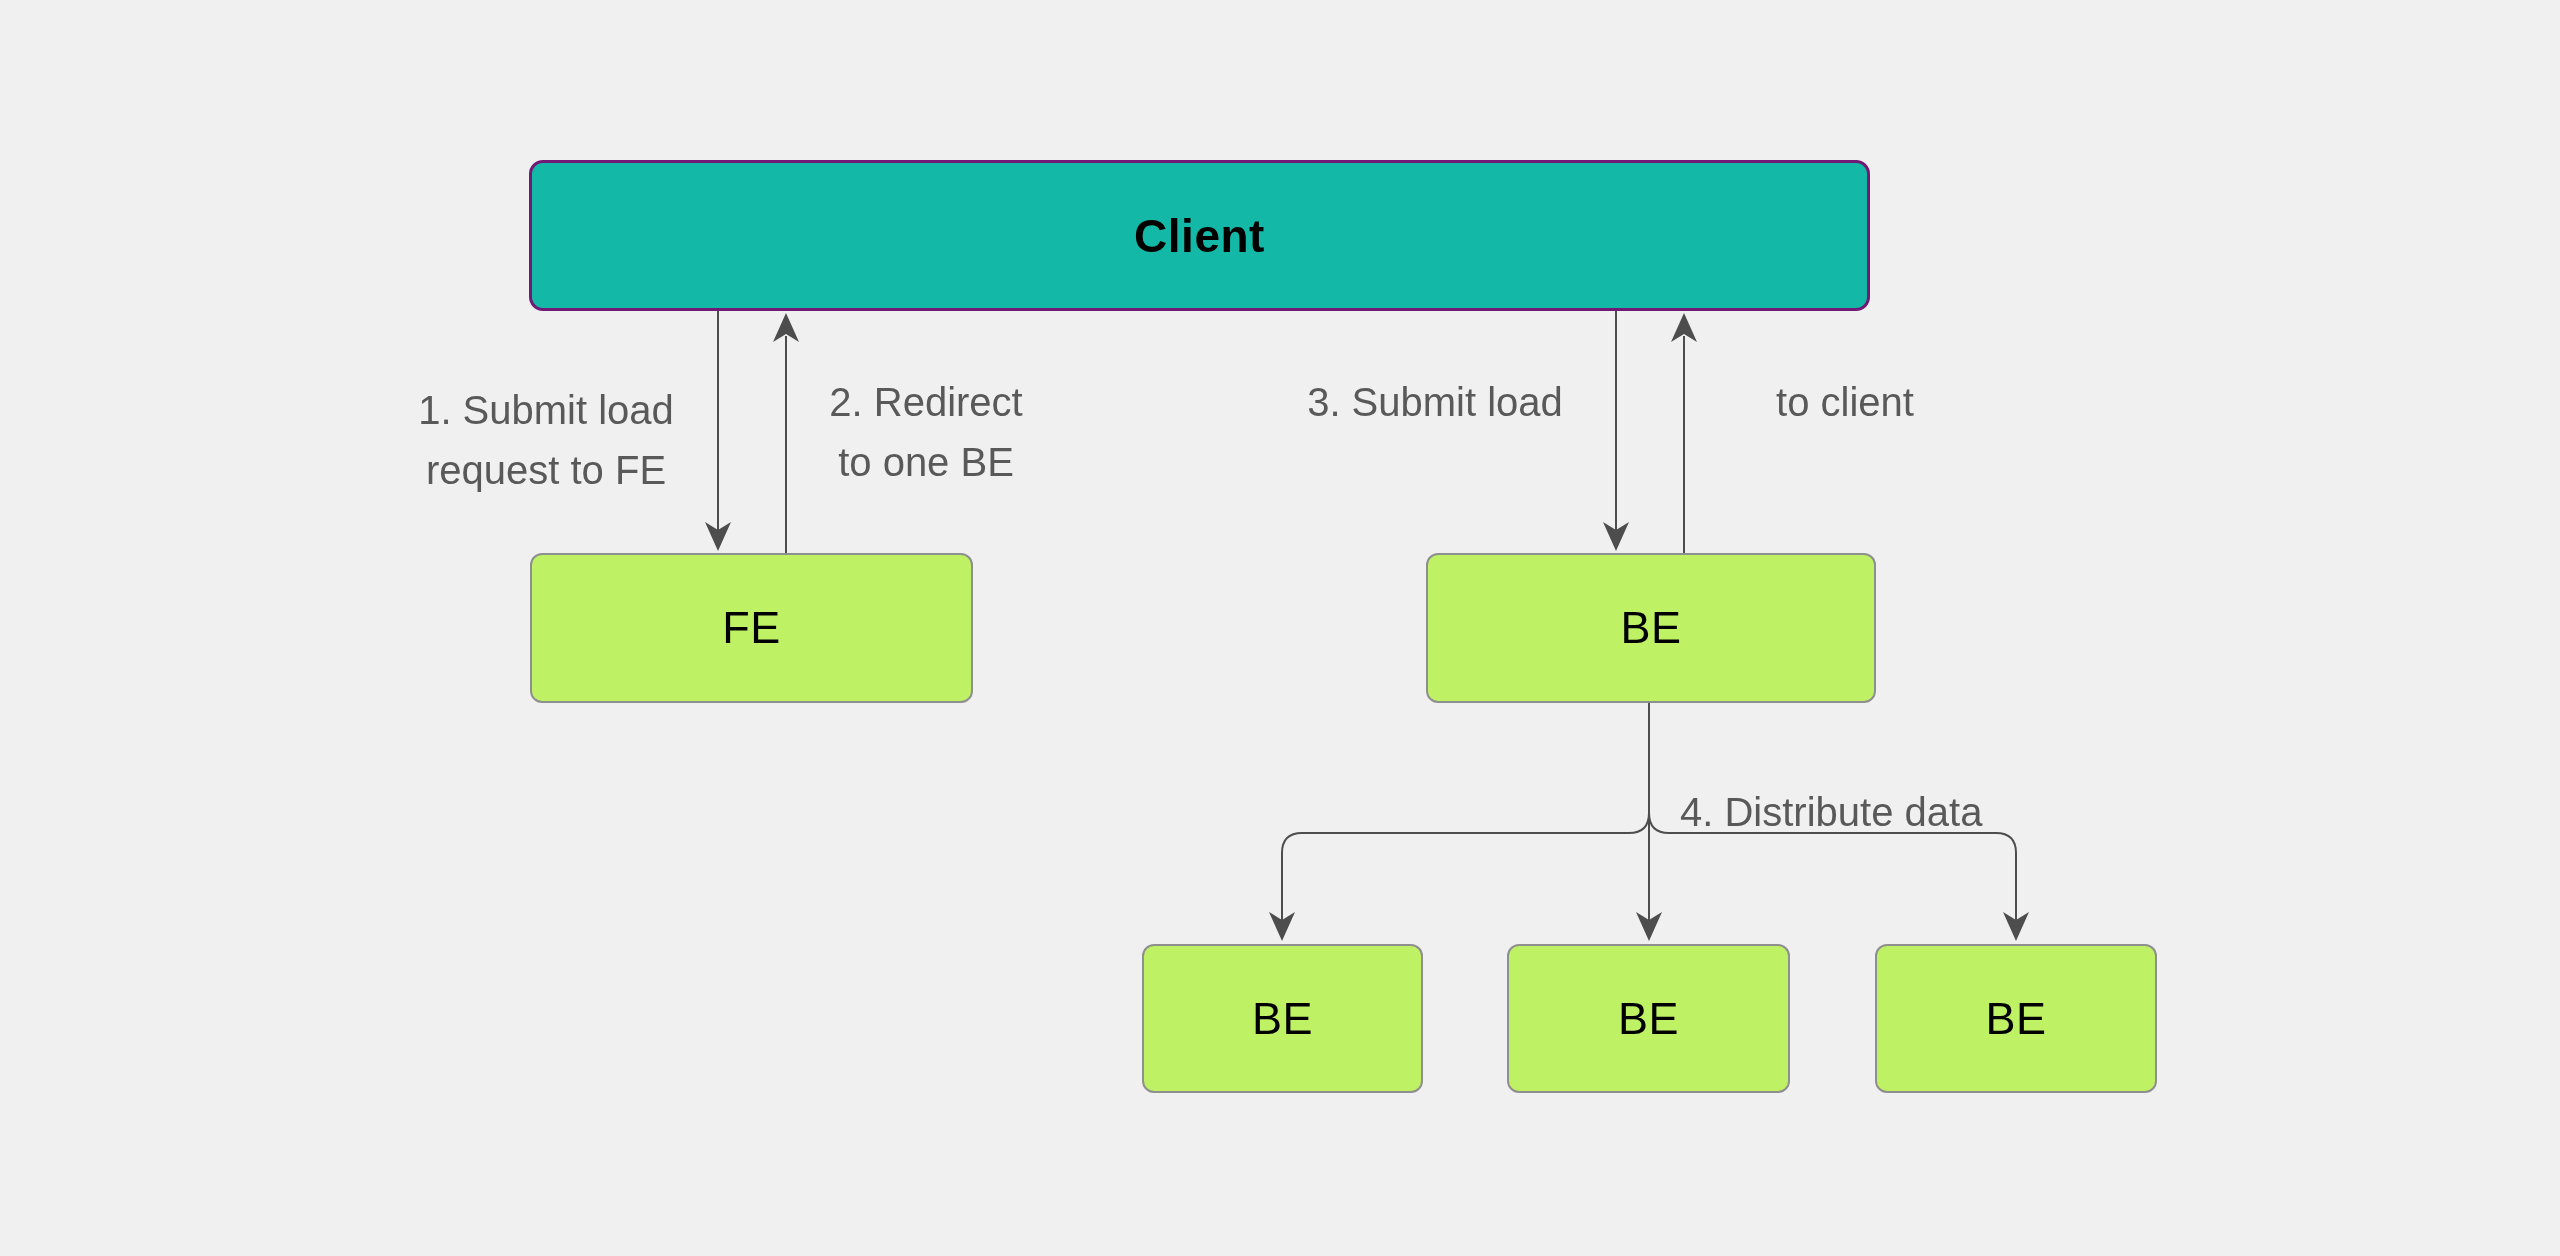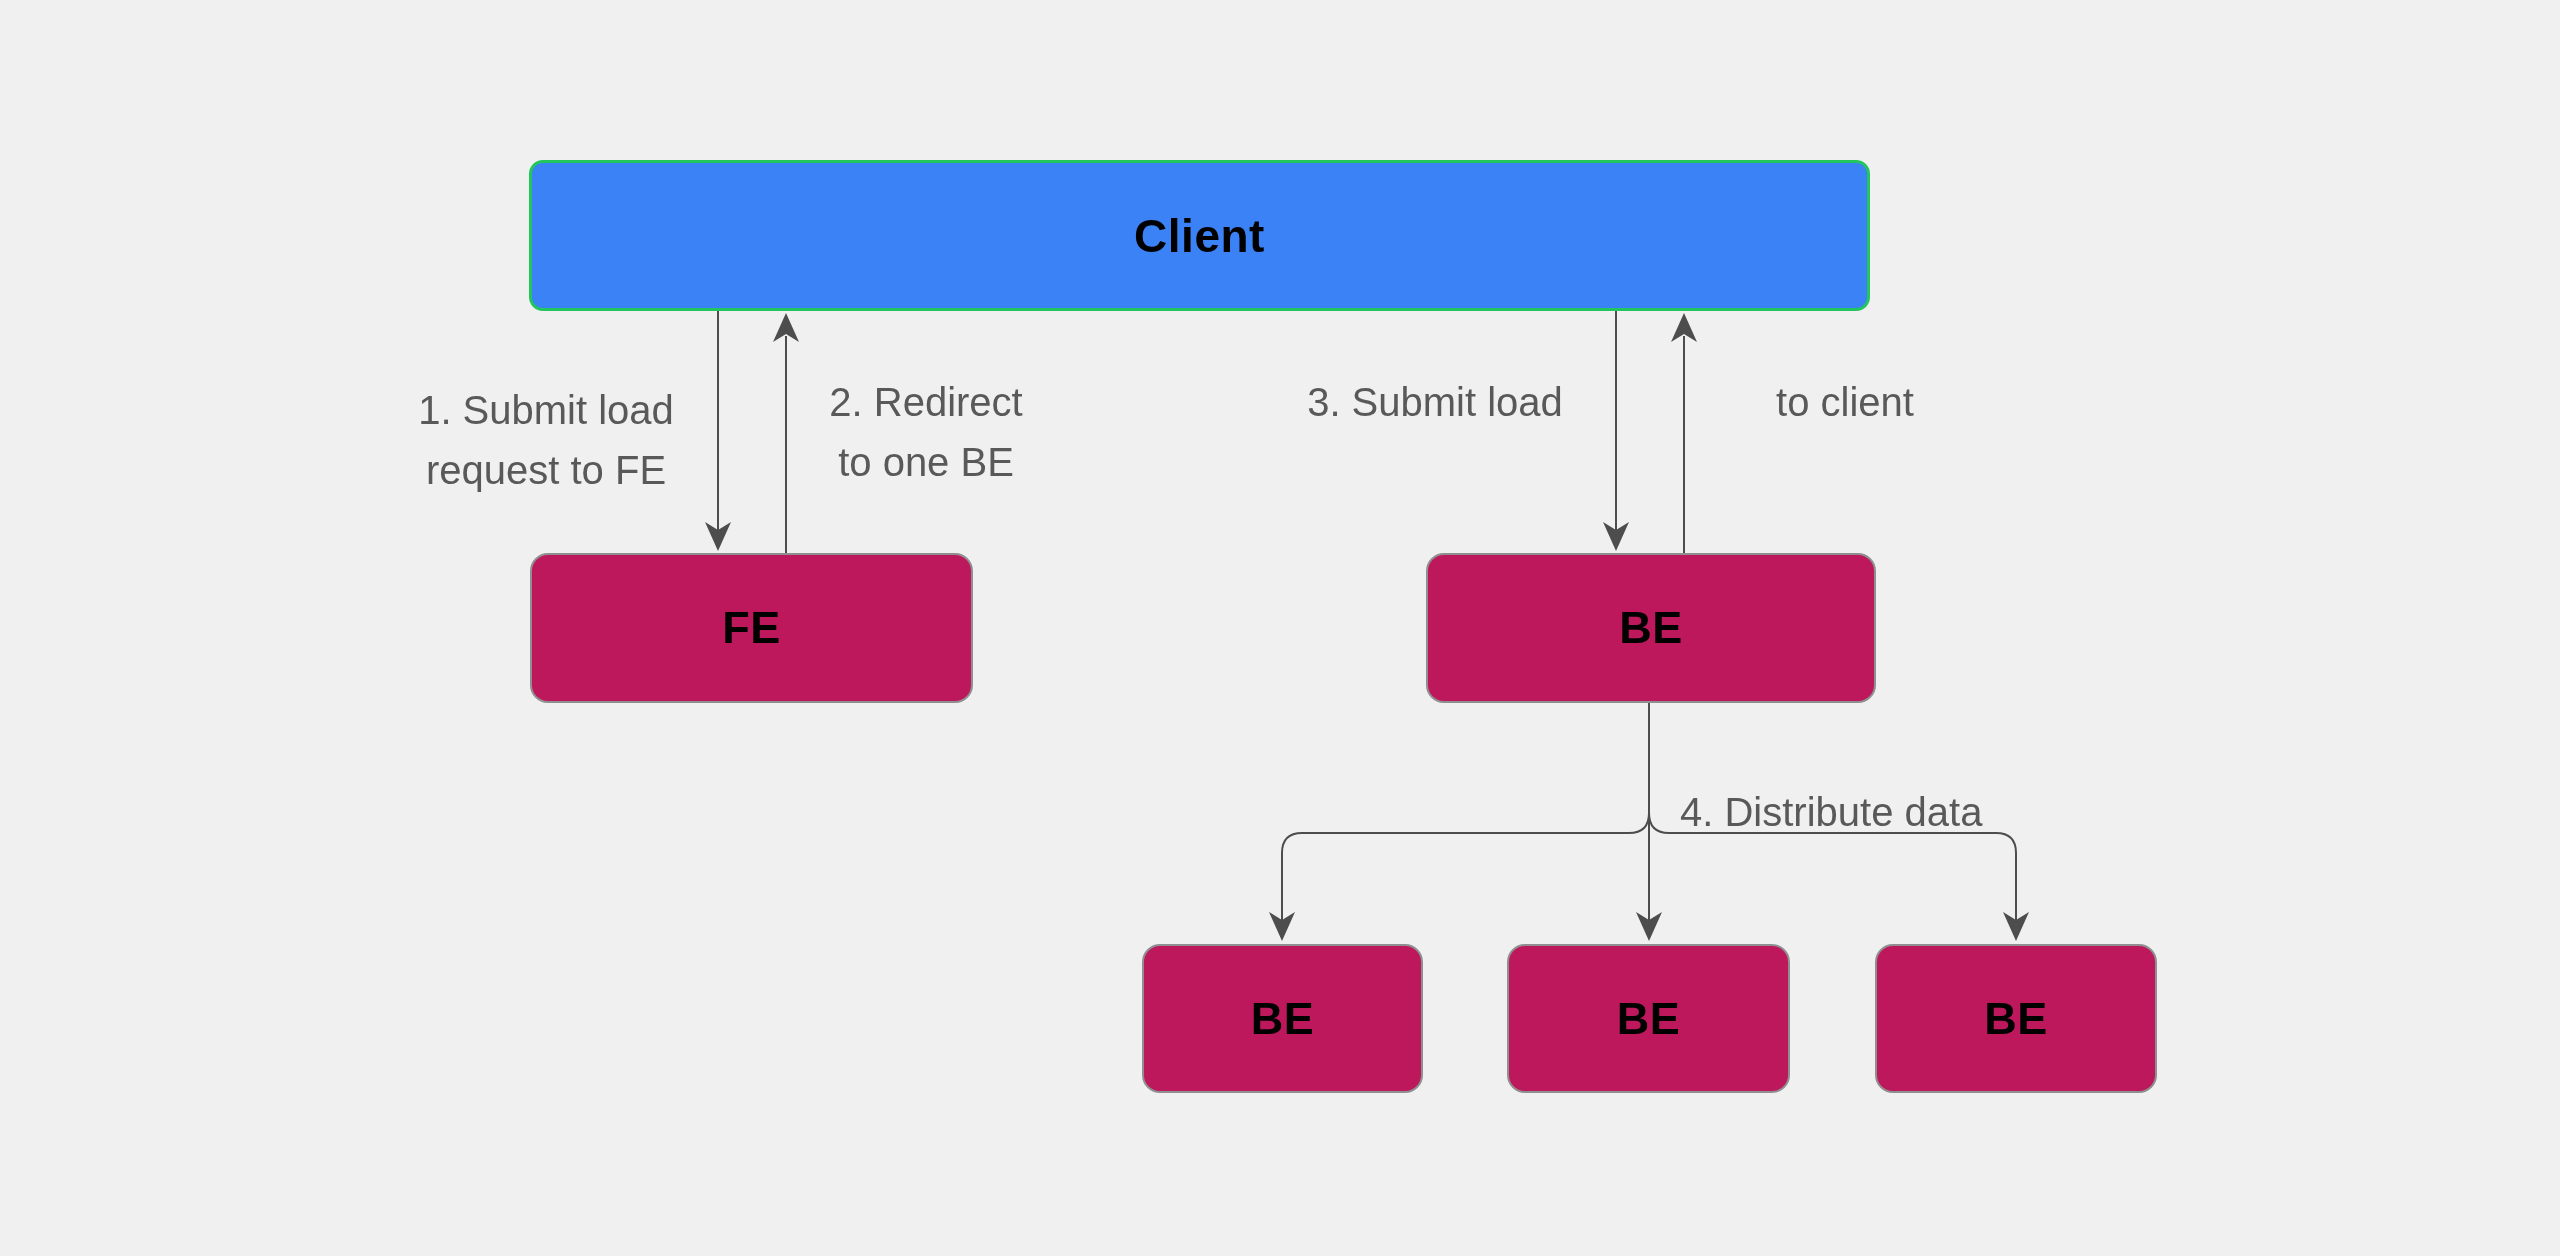--- a/index.html
+++ b/index.html
@@ -18,35 +18,35 @@
   svg.edges {
     position: absolute;
     left: 0;
     top: 0;
     width: 2560px;
     height: 1256px;
   }
   .node {
     position: absolute;
     box-sizing: border-box;
-    background: #be185d;
+    background: #bef264;
     border: 2px solid #8f8f8f;
-    border-radius: 18px;
+    border-radius: 12px;
     display: flex;
     align-items: center;
     justify-content: center;
     font-size: 45px;
-    font-weight: 700;
+    font-weight: 400;
     color: #000000;
     letter-spacing: 0.5px;
   }
   .node.client {
     left: 529px; top: 160px; width: 1341px; height: 151px;
-    background: #3b82f6;
-    border: 3px solid #22c55e;
+    background: #14b8a6;
+    border: 3px solid #701a75;
     border-radius: 14px;
     font-size: 46px;
     font-weight: 600;
   }
   .node.fe  { left: 530px;  top: 553px; width: 443px; height: 150px; }
   .node.be  { left: 1426px; top: 553px; width: 450px; height: 150px; }
   .node.be1 { left: 1142px; top: 944px; width: 281px; height: 149px; }
   .node.be2 { left: 1507px; top: 944px; width: 283px; height: 149px; }
   .node.be3 { left: 1875px; top: 944px; width: 282px; height: 149px; }
   .step {

